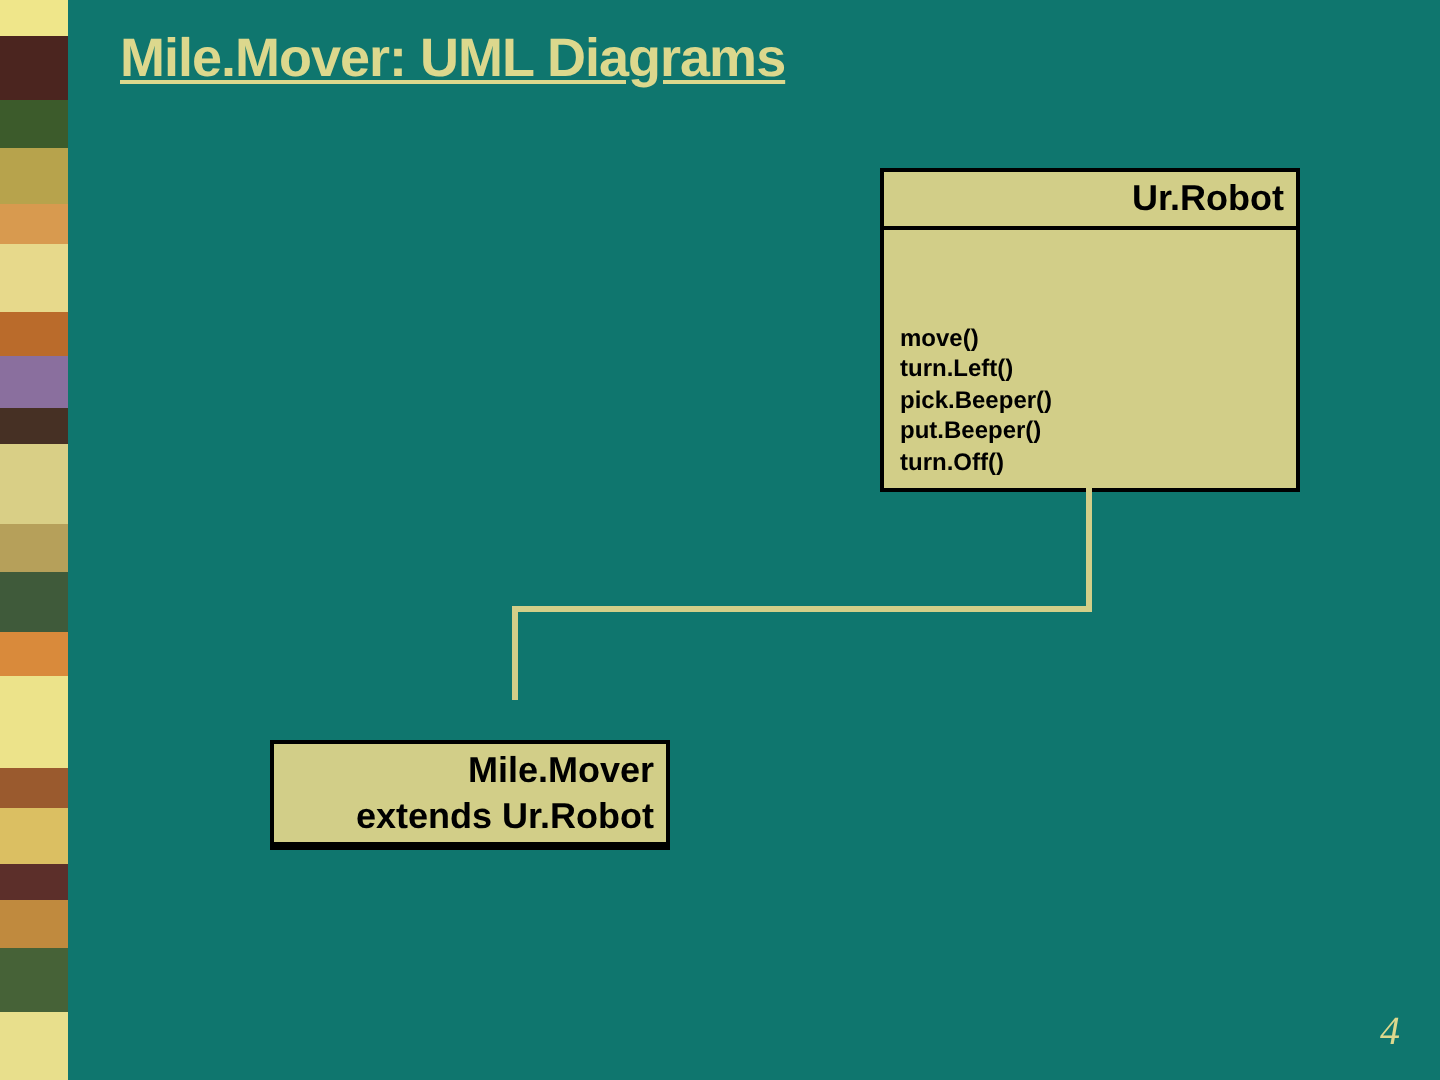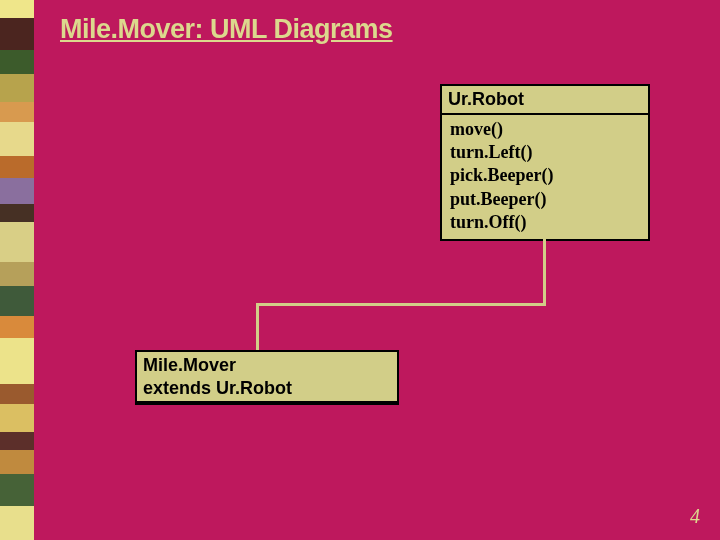--- a/index.html
+++ b/index.html
@@ -7,21 +7,21 @@
     padding: 0;
     width: 720px;
     height: 540px;
     font-family: Verdana, Arial, sans-serif;
     overflow: hidden;
   }
   .slide {
     position: relative;
     width: 720px;
     height: 540px;
-    background: #be185d;
+    background: #0f766e;
   }
   .stripe {
     position: absolute;
     left: 0;
     top: 0;
     bottom: 0;
     width: 34px;
     overflow: hidden;
   }
   .stripe div {
@@ -38,35 +38,36 @@
     letter-spacing: -0.5px;
   }
 
   .uml-box {
     position: absolute;
     background: #d2ce88;
     border: 2px solid #000;
     box-sizing: border-box;
   }
   .uml-title {
-    text-align: left;
+    text-align: right;
     font-weight: 900;
     font-size: 18px;
     padding: 2px 6px;
     border-bottom: 2px solid #000;
     white-space: pre;
     line-height: 1.25;
   }
   .uml-body {
-    font-family: Liberation Serif, serif;
+    font-family: Liberation Sans, sans-serif;
     font-weight: 700;
-    font-size: 18px;
+    font-size: 12px;
     padding: 3px 8px 5px 8px;
     white-space: pre;
     line-height: 1.3;
+    margin-top: 44px;
   }
 
   .connector {
     position: absolute;
     background: #d2ce88;
   }
   .arrowhead {
     position: absolute;
     width: 0;
     height: 0;
@@ -117,21 +118,21 @@
 
   <div class="uml-box" style="left:440px; top:84px; width:210px;">
     <div class="uml-title">Ur.Robot</div>
     <div class="uml-body" id="ur-methods">move()
 turn.Left()
 pick.Beeper()
 put.Beeper()
 turn.Off()</div>
   </div>
 
-  <div class="uml-box" style="left:135px; top:350px; width:264px;">
+  <div class="uml-box" style="left:135px; top:370px; width:200px;">
     <div class="uml-title">Mile.Mover
 extends Ur.Robot</div>
   </div>
 
   <div class="connector" style="left:256px; top:303px; width:3px; height:47px;"></div>
   <div class="connector" style="left:256px; top:303px; width:290px; height:3px;"></div>
   <div class="connector" style="left:543px; top:233px; width:3px; height:73px;"></div>
   <div class="arrowhead" style="left:537px; top:219px;"></div>
 
   <div class="page-num">4</div>

